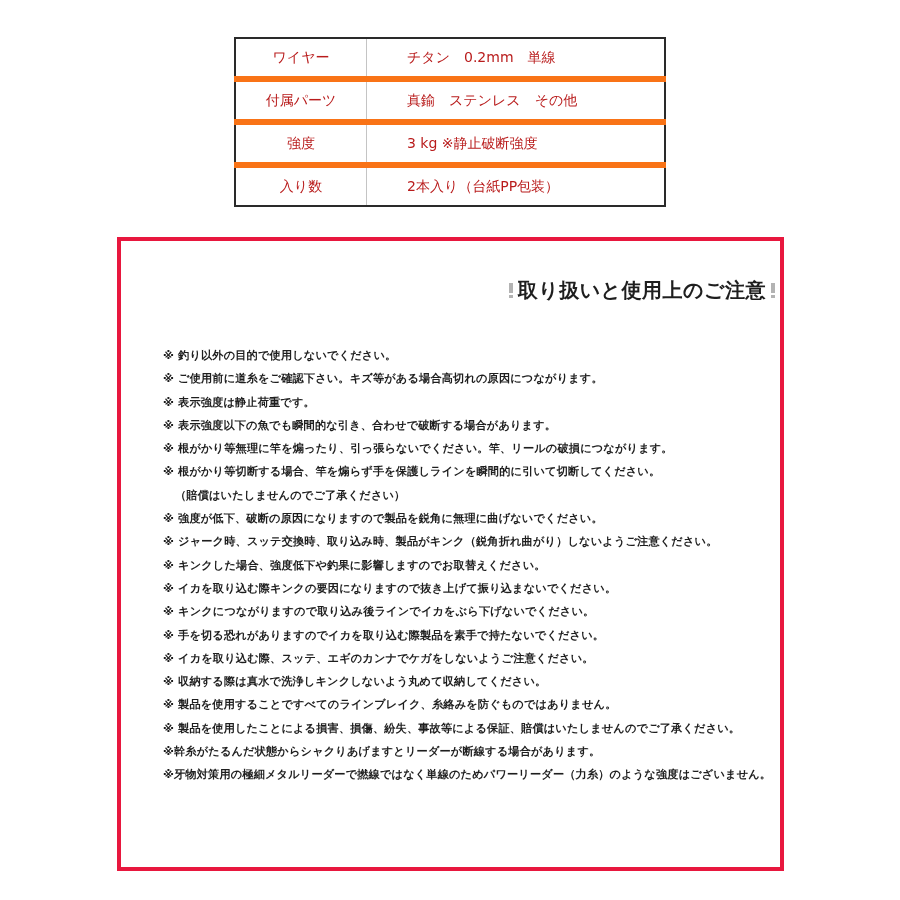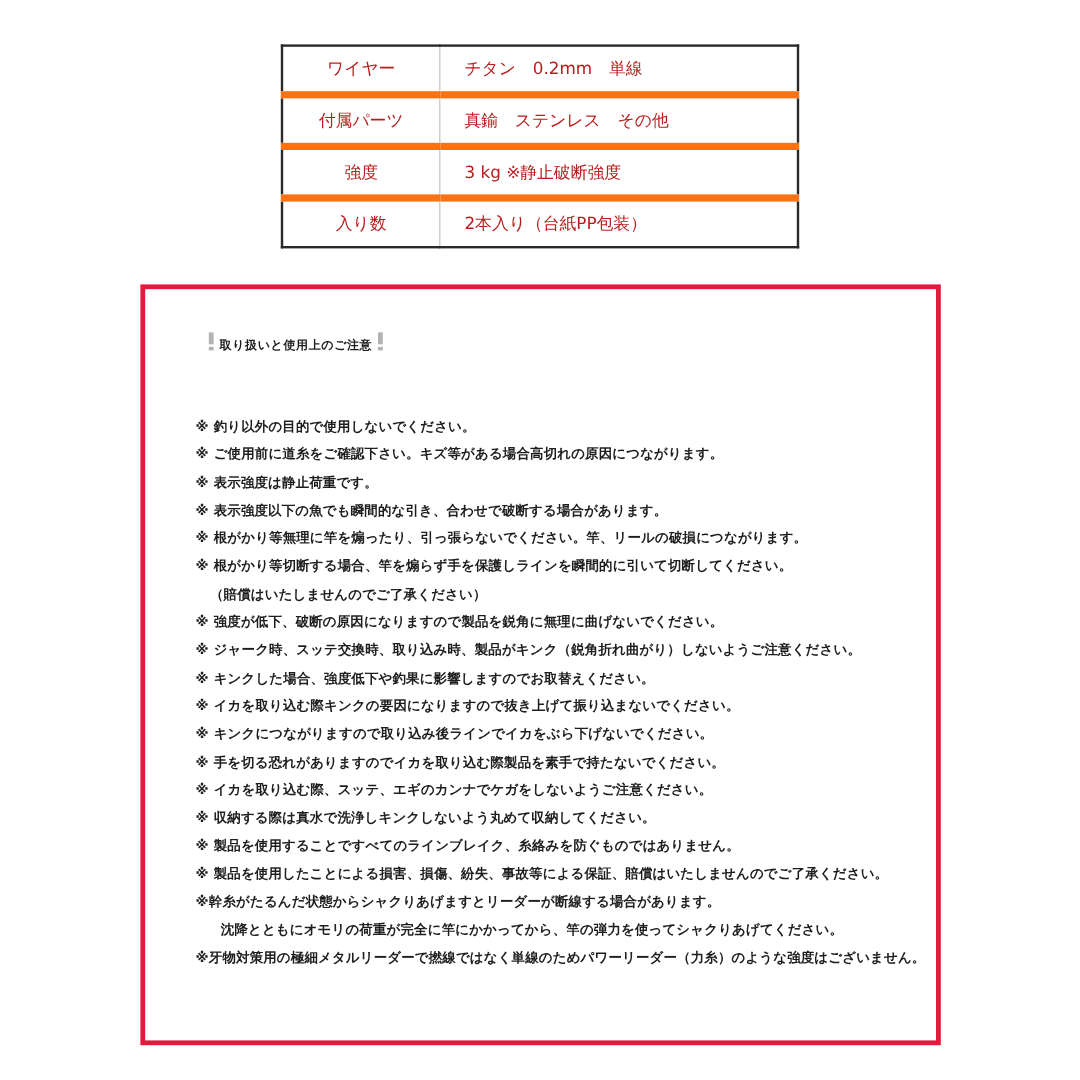--- a/index.html
+++ b/index.html
@@ -33,41 +33,41 @@
     }
     .spec-table tr + tr td {
       border-top: 6px solid #f97316;
     }
     .spec-table td.key {
       width: 130px;
       text-align: center;
       border-right: 1.5px solid #c4c4c4;
     }
     .spec-table td.val {
-      padding-left: 20px;
+      padding-left: 40px;
       text-align: left;
       white-space: pre;
     }
     .notice-box {
       position: absolute;
       left: 117px;
       top: 237px;
       width: 667px;
       height: 634px;
       border: 4px solid #e8173e;
       box-sizing: border-box;
       background: #ffffff;
     }
     .notice-title {
       position: absolute;
       left: 0;
       right: 0;
       top: 36px;
-      text-align: left;
-      font-size: 10px;
+      text-align: right;
+      font-size: 20px;
       font-weight: bold;
       color: #1e1e1e;
       letter-spacing: 0.5px;
       padding-left: 48px;
     }
     .excl {
       display: inline-block;
       width: 4px;
       height: 15px;
       position: relative;
@@ -151,16 +151,15 @@
     <li>※ ジャーク時、スッテ交換時、取り込み時、製品がキンク（鋭角折れ曲がり）しないようご注意ください。</li>
     <li>※ キンクした場合、強度低下や釣果に影響しますのでお取替えください。</li>
     <li>※ イカを取り込む際キンクの要因になりますので抜き上げて振り込まないでください。</li>
     <li>※ キンクにつながりますので取り込み後ラインでイカをぶら下げないでください。</li>
     <li>※ 手を切る恐れがありますのでイカを取り込む際製品を素手で持たないでください。</li>
     <li>※ イカを取り込む際、スッテ、エギのカンナでケガをしないようご注意ください。</li>
     <li>※ 収納する際は真水で洗浄しキンクしないよう丸めて収納してください。</li>
     <li>※ 製品を使用することですべてのラインブレイク、糸絡みを防ぐものではありません。</li>
     <li>※ 製品を使用したことによる損害、損傷、紛失、事故等による保証、賠償はいたしませんのでご了承ください。</li>
     <li>※幹糸がたるんだ状態からシャクりあげますとリーダーが断線する場合があります。</li>
-    <li style="padding-left:21px">沈降とともにオモリの荷重が完全に竿にかかってから、竿の弾力を使ってシャクりあげてください。</li>
     <li>※牙物対策用の極細メタルリーダーで撚線ではなく単線のためパワーリーダー（力糸）のような強度はございません。</li>
   </ul>
 </div>
 
 </body></html>

